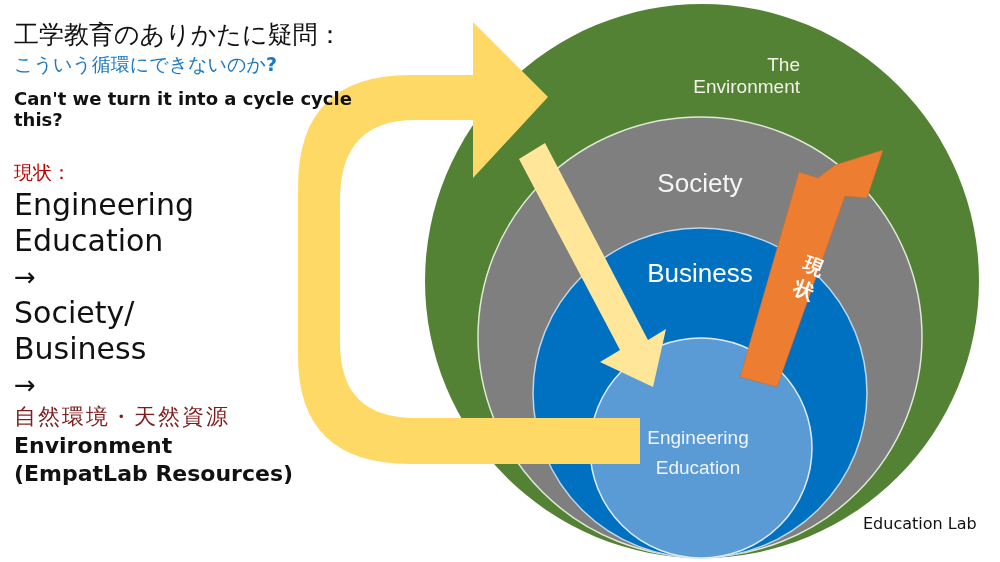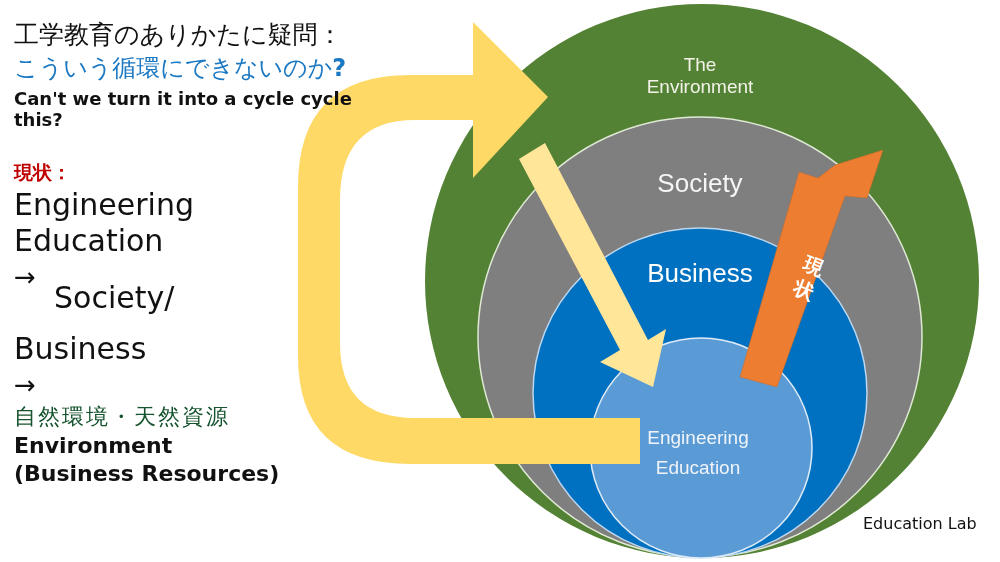--- a/index.html
+++ b/index.html
@@ -1,28 +1,28 @@
 <!DOCTYPE html>
 <html><head>
 <meta charset="utf-8">
 <style>
   html, body { margin:0; padding:0; }
   body { width:1000px; height:562px; background:#ffffff; position:relative; overflow:hidden;
          font-family:"DejaVu Sans", sans-serif; }
   .t-jp-title { position:absolute; left:14px; top:18px; font-size:25px; color:#111; white-space:nowrap; letter-spacing:0px;text-align:right; }
-  .t-jp-question { position:absolute; left:14px; top:52px; font-size:24px; color:#1b78c2; white-space:nowrap; }
+  .t-jp-question { position:absolute; left:14px; top:52px; font-size:19px; color:#1b78c2; white-space:nowrap; }
   .t-jp-question .qmark { font-weight:bold; }
   .t-en-question { position:absolute; left:14px; top:88px; font-size:18px; font-weight:bold; color:#111; line-height:21px; width:380px; }
-  .t-status-label { position:absolute; left:14px; top:160px; font-size:19px; font-weight:bold; color:#c00000; }
+  .t-status-label { position:absolute; left:14px; top:160px; font-size:19px; font-weight:normal; color:#c00000; }
   .t-line { position:absolute; left:14px; font-size:30px; color:#111; line-height:36px; white-space:nowrap; font-family:"DejaVu Sans", sans-serif; }
-  .t-jp-env { position:absolute; left:14px; top:402px; font-size:22px; color:#14532d; white-space:nowrap; letter-spacing:2px; }
+  .t-jp-env { position:absolute; left:14px; top:402px; font-size:22px; color:#7f1d1d; white-space:nowrap; letter-spacing:2px; }
   .t-env-bold { position:absolute; left:14px; top:432px; font-size:22px; font-weight:bold; color:#111; line-height:28px; white-space:nowrap; }
   svg.diagram { position:absolute; left:0; top:0; }
   .circle-label { position:absolute; color:#ffffff; text-align:center; font-family:"Liberation Sans", sans-serif; white-space:nowrap; }
-  .lbl-env { left:600px; top:54px; width:200px; font-size:19px; line-height:22px; color:#f2f2e8; }
+  .lbl-env { left:600px; top:54px; width:200px; font-size:19px; line-height:22px; color:#f2f2e8;text-align:right; }
   .lbl-society { left:600px; top:168px; width:200px; font-size:26px; color:#f5f5f5; }
   .lbl-business { left:600px; top:258px; width:200px; font-size:26px; }
   .lbl-edu { left:598px; top:423px; width:200px; font-size:19px; line-height:30px; color:#f0f4fa; }
   .status-arrow-label { position:absolute; left:797px; top:252px; width:24px; font-size:20px; font-weight:bold; color:#ffffff;
                         line-height:26px; transform:rotate(22deg); transform-origin:center; text-align:center; }
   .credit { position:absolute; left:863px; top:512px; font-size:16px; line-height:23px; color:#111; white-space:nowrap; font-family:"DejaVu Sans", sans-serif; }
 </style>
 </head>
 <body>
 
@@ -54,27 +54,27 @@
 </svg>
 
 <div class="t-jp-title">工学教育のありかたに疑問：</div>
 <div class="t-jp-question"><span>こういう循環にできないのか</span><span class="qmark">?</span></div>
 <div class="t-en-question">Can't we turn it into a cycle cycle this?</div>
 <div class="t-status-label">現状：</div>
 
 <div class="t-line" style="top:187px;">Engineering</div>
 <div class="t-line" style="top:223px;">Education</div>
 <div class="t-line" style="top:259px; font-size:26px;">→</div>
-<div class="t-line" style="top:280px;margin-left:40px;">Society/</div>
+<div class="t-line" style="top:295px;">Society/</div>
 <div class="t-line" style="top:331px;">Business</div>
 <div class="t-line" style="top:367px; font-size:26px;">→</div>
 <div class="t-jp-env">自然環境・天然資源</div>
 <div class="t-env-bold">
   <div>Environment</div>
-  <div>(Business Resources)</div>
+  <div>(EmpatLab Resources)</div>
 </div>
 
 <div class="circle-label lbl-env">
   <div>The</div>
   <div>Environment</div>
 </div>
 <div class="circle-label lbl-society">Society</div>
 <div class="circle-label lbl-business">Business</div>
 <div class="circle-label lbl-edu">
   <div>Engineering</div>

